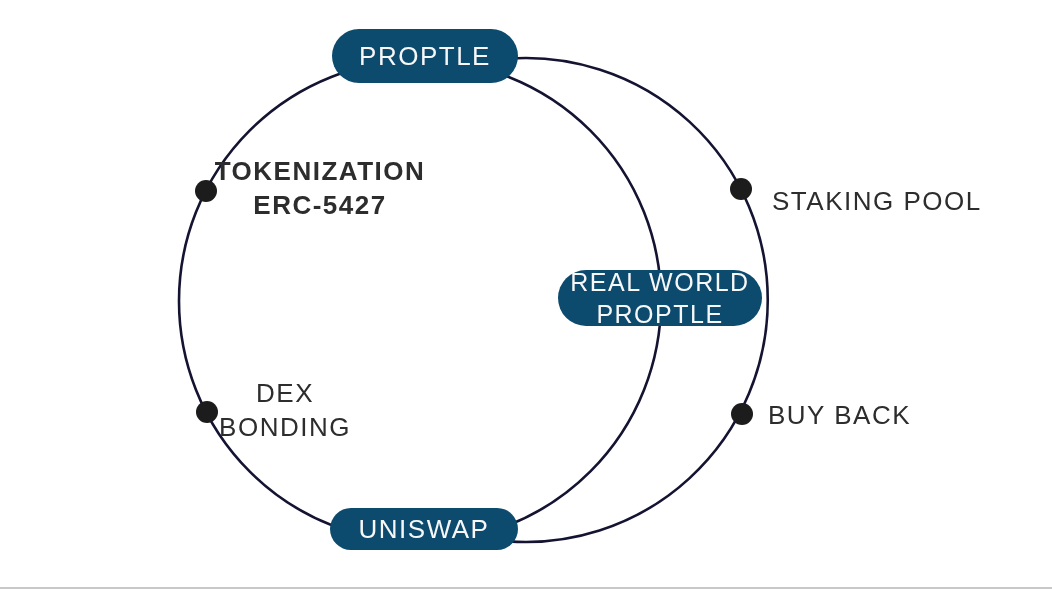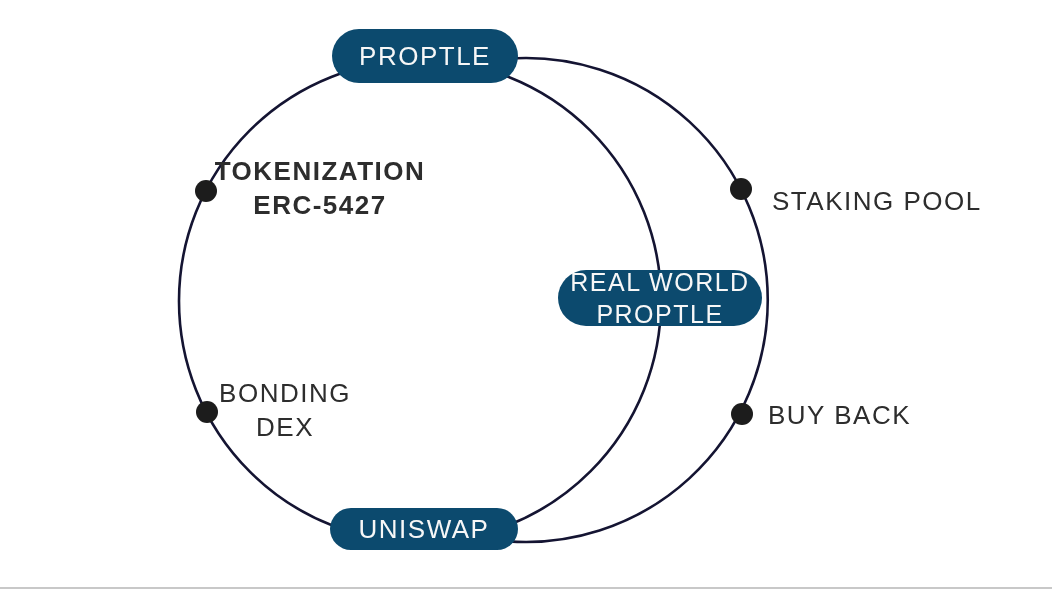--- a/index.html
+++ b/index.html
@@ -85,21 +85,21 @@
   </div>
 
   <div class="dot-label lbl-tokenization">
     <div>TOKENIZATION</div>
     <div>ERC-5427</div>
   </div>
 
   <div class="dot-label lbl-staking">STAKING POOL</div>
 
   <div class="dot-label lbl-bonding">
+    <div>DEX</div>
     <div>BONDING</div>
-    <div>DEX</div>
   </div>
 
   <div class="dot-label lbl-buyback">BUY BACK</div>
 
   <div class="bottom-divider"></div>
 
 </div>
 
 </body></html>

